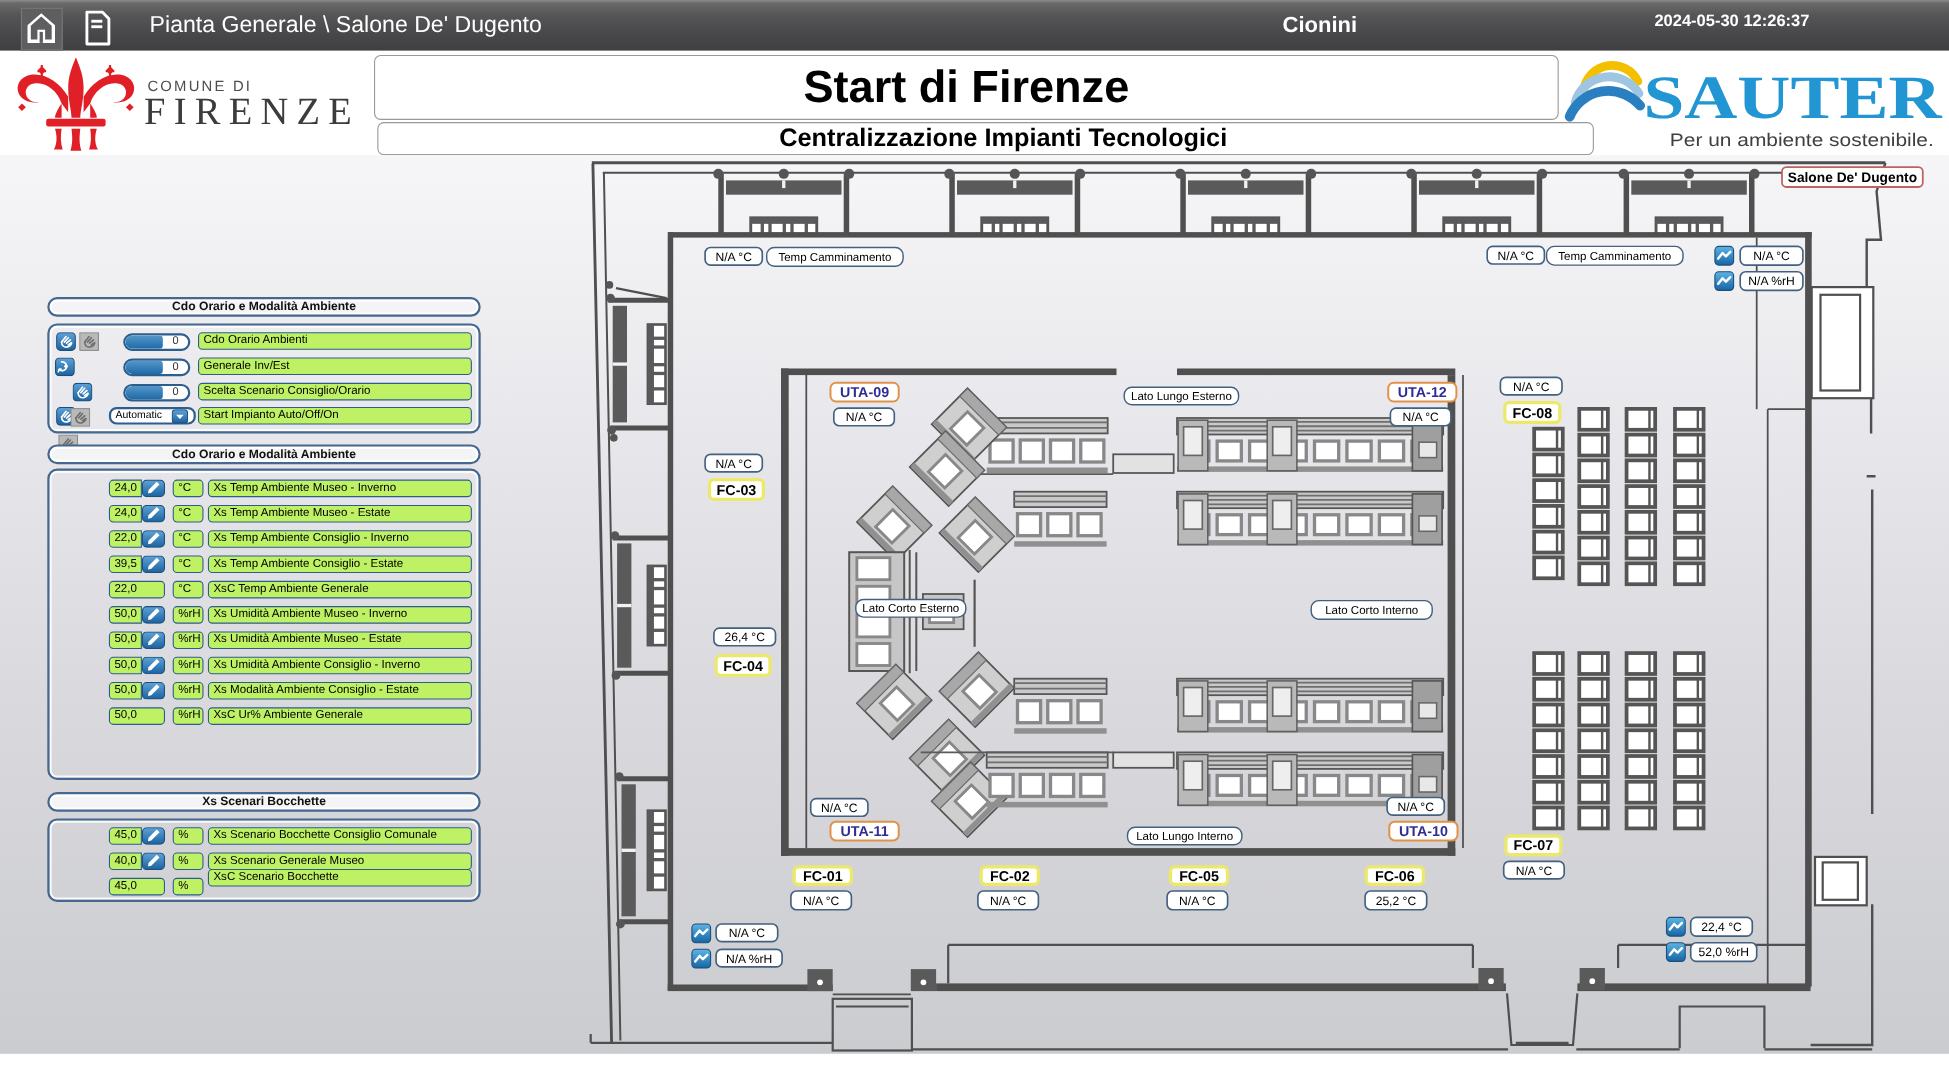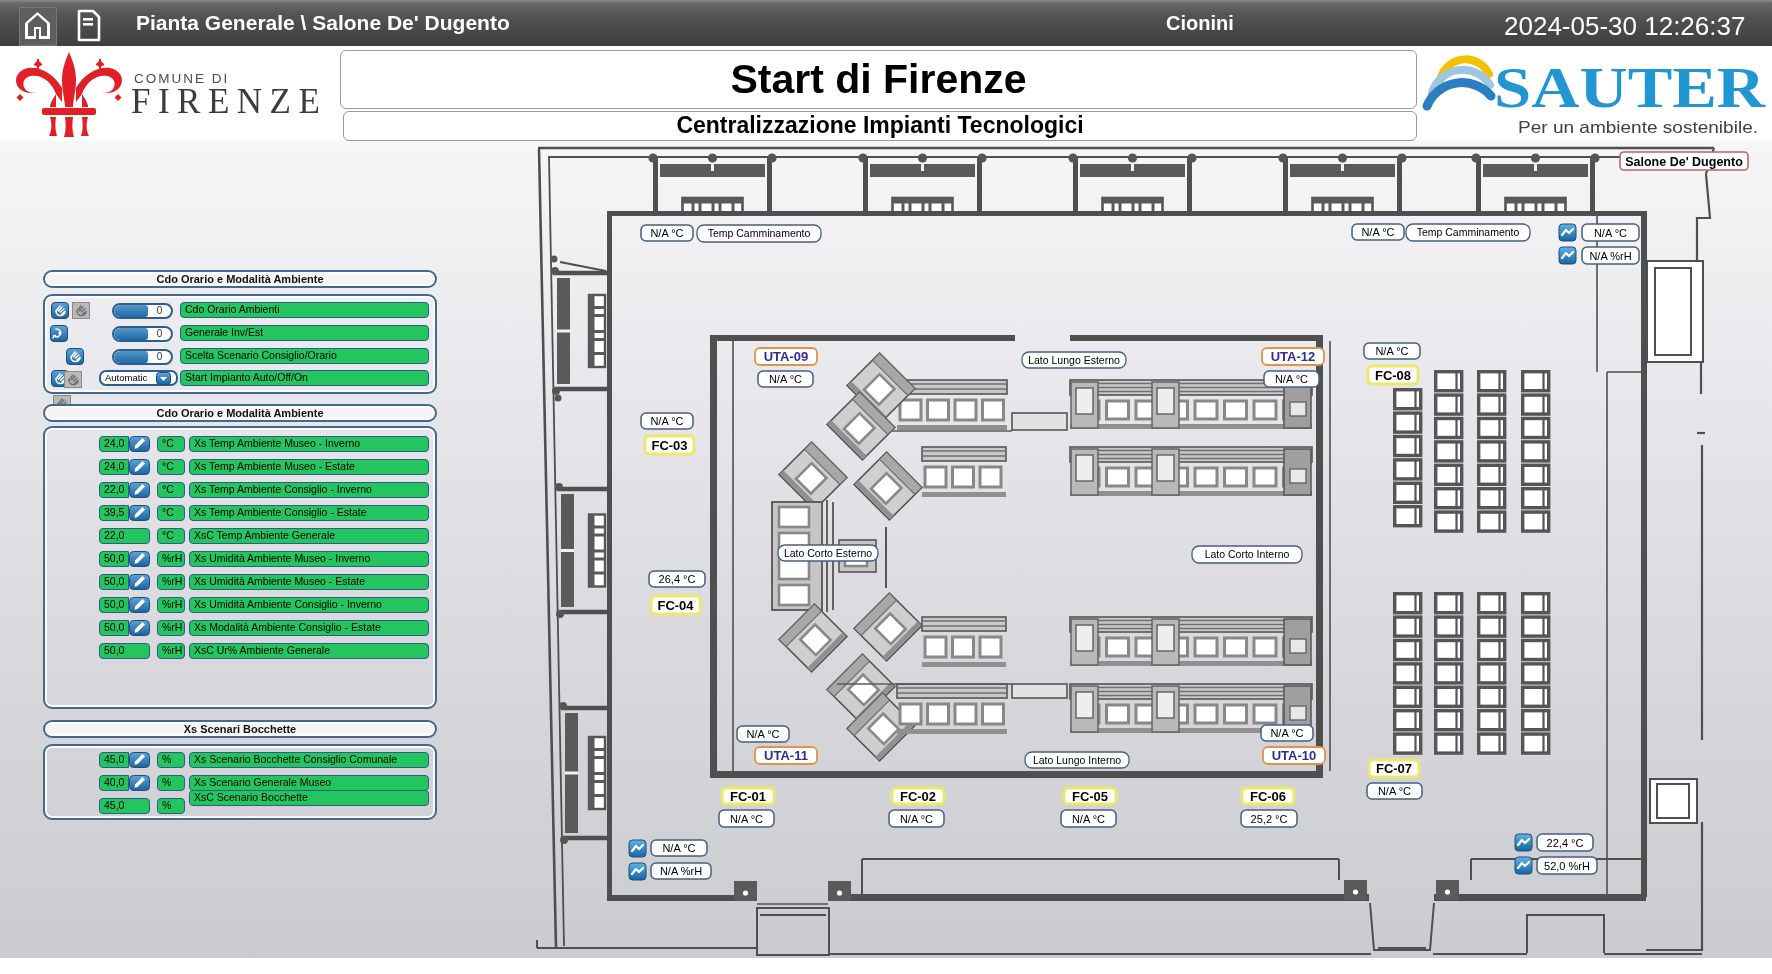--- a/index.html
+++ b/index.html
@@ -4,32 +4,32 @@
 <title>Pianta Generale \ Salone De' Dugento</title>
 <style>
   html,body{margin:0;padding:0;}
   body{width:1772px;height:974px;overflow:hidden;position:relative;background:#fff;
        font-family:"Liberation Sans",sans-serif;}
   #grad{position:absolute;left:0;top:141px;width:1772px;height:817px;
         background:linear-gradient(180deg,#f6f6f8 0%,#e8e8ec 30%,#d9d9dd 62%,#cbccd0 100%);}
   
   #topbar{position:absolute;left:0;top:0;width:1772px;height:46px;
      background:linear-gradient(180deg,#8d8d8d 0%,#6a6a6a 6%,#555557 30%,#474749 70%,#3f3f41 100%);}
-  #topbar .crumb{position:absolute;left:136px;top:11px;color:#fff;font-size:21px;font-weight:bold;}
+  #topbar .crumb{position:absolute;left:136px;top:11px;color:#fff;font-size:21px;font-weight:normal;}
   #topbar .user{position:absolute;left:1166px;top:12px;color:#fff;font-size:20px;font-weight:bold;}
-  #topbar .dt{position:absolute;left:1504px;top:11px;color:#fff;font-size:26px;font-weight:normal;}
+  #topbar .dt{position:absolute;left:1504px;top:11px;color:#fff;font-size:15px;font-weight:bold;}
   #homebtn{position:absolute;left:19px;top:7px;width:36px;height:37px;background:#5e5e60;
      border:1px solid #787878;}
   
   #title1{position:absolute;left:340px;top:50px;width:1075px;height:57px;background:#fff;
      border:1px solid #999;border-radius:6px;text-align:center;font-size:41px;font-weight:bold;
      color:#000;line-height:56px;}
   #title2{position:absolute;left:343px;top:111px;width:1072px;height:28px;background:#fff;
      border:1px solid #999;border-radius:6px;text-align:center;font-size:23px;font-weight:bold;
-     color:#000;line-height:27px;}
+     color:#000;line-height:27px;padding-left:32px;}
 </style>
 </head>
 <body>
 
 <div id="grad"></div>
 
 <div id="topbar">
 
   <div id="homebtn"></div>
   <svg style="position:absolute;left:23px;top:10px" width="29" height="31" viewBox="0 0 29 31">
@@ -85,21 +85,21 @@
   <path d="M9 56 A38 38 0 0 1 73 46" fill="none" stroke="#2a7fc0" stroke-width="9" stroke-linecap="round"></path>
 
   <text x="76" y="57" font-size="56" font-weight="bold" fill="#2196d3" font-family="Liberation Serif,serif" textLength="271" lengthAdjust="spacingAndGlyphs">SAUTER</text>
 
   <text x="100" y="83" font-size="16.5" fill="#3f3f3f" font-family="Liberation Sans,sans-serif" textLength="240" lengthAdjust="spacingAndGlyphs">Per un ambiente sostenibile.</text>
 </svg>
 <style>
 .ab{position:absolute;}
 .gt{position:absolute;left:43px;width:390px;height:14px;border:2px solid #44688f;border-radius:9px;background:#f4f4f6;box-shadow:inset 0 0 0 2px #fff;text-align:center;font-size:11px;font-weight:bold;line-height:14px;color:#111;}
 .gb{position:absolute;left:43px;width:390px;border:2px solid #44688f;border-radius:9px;box-shadow:inset 0 0 0 2px rgba(255,255,255,.85);}
-.fld{position:absolute;background:#22c55e;border:1.4px solid #2c5d8d;border-radius:4px;font-size:10.5px;color:#000;height:13.5px;line-height:13px;padding-left:4px;white-space:nowrap;}
+.fld{position:absolute;background:#bef264;border:1.4px solid #2c5d8d;border-radius:4px;font-size:10.5px;color:#000;height:13.5px;line-height:13px;padding-left:4px;white-space:nowrap;}
 .sld{width:57px;height:12px;border:2px solid #2c5d8d;border-radius:8px;background:#fff;overflow:hidden;}
 .sfill{position:absolute;left:0;top:0;width:34px;height:12px;background:linear-gradient(180deg,#5596c8,#1e6aa8);border-radius:6px 3px 3px 6px;}
 .szero{position:absolute;left:36px;top:0;width:19px;text-align:center;font-size:10px;color:#333;line-height:12px;}
 .ddl{position:absolute;width:71px;height:12px;border:2px solid #2c5d8d;border-radius:7px;background:#fff;font-size:9.5px;line-height:12px;padding-left:4px;color:#000;}
 </style>
 <svg width="0" height="0" style="position:absolute">
     <defs>
       <linearGradient id="BG" x1="0" y1="0" x2="0" y2="1">
         <stop offset="0" stop-color="#5ea2d6"></stop>
         <stop offset="1" stop-color="#1b63a0"></stop>

